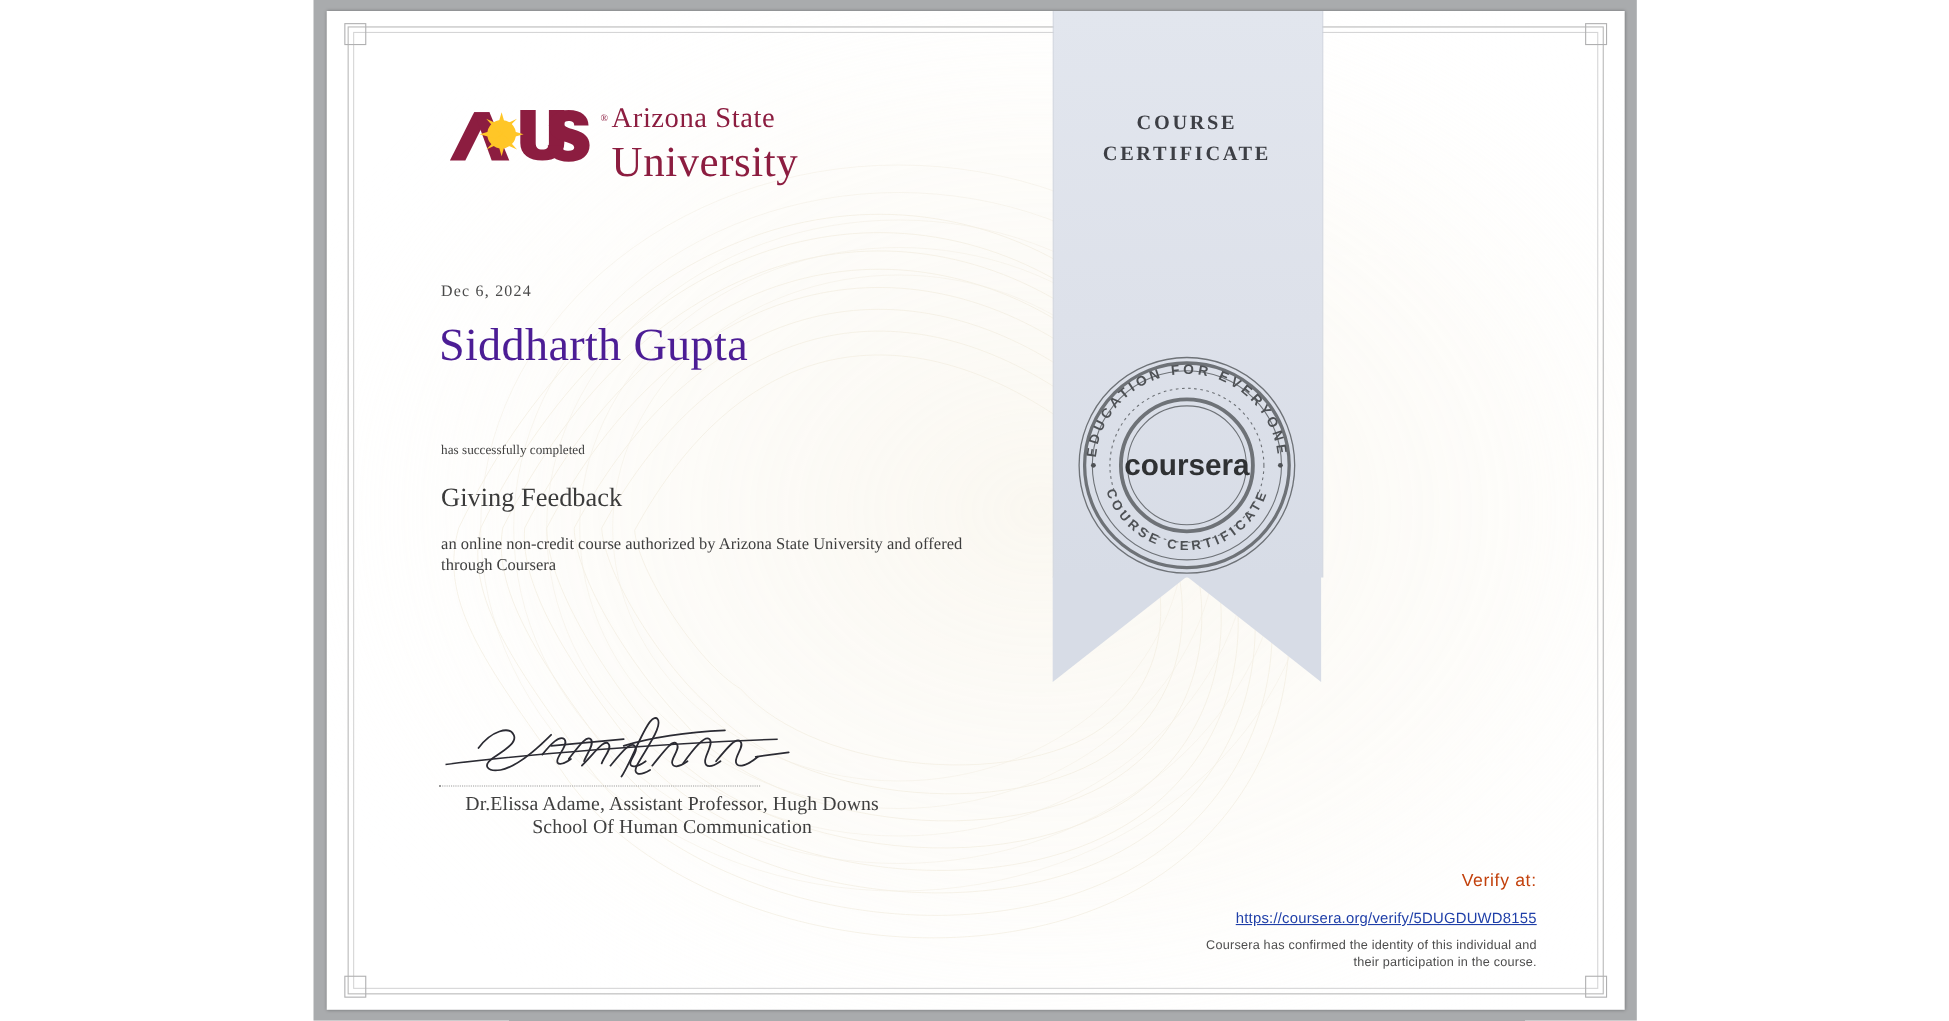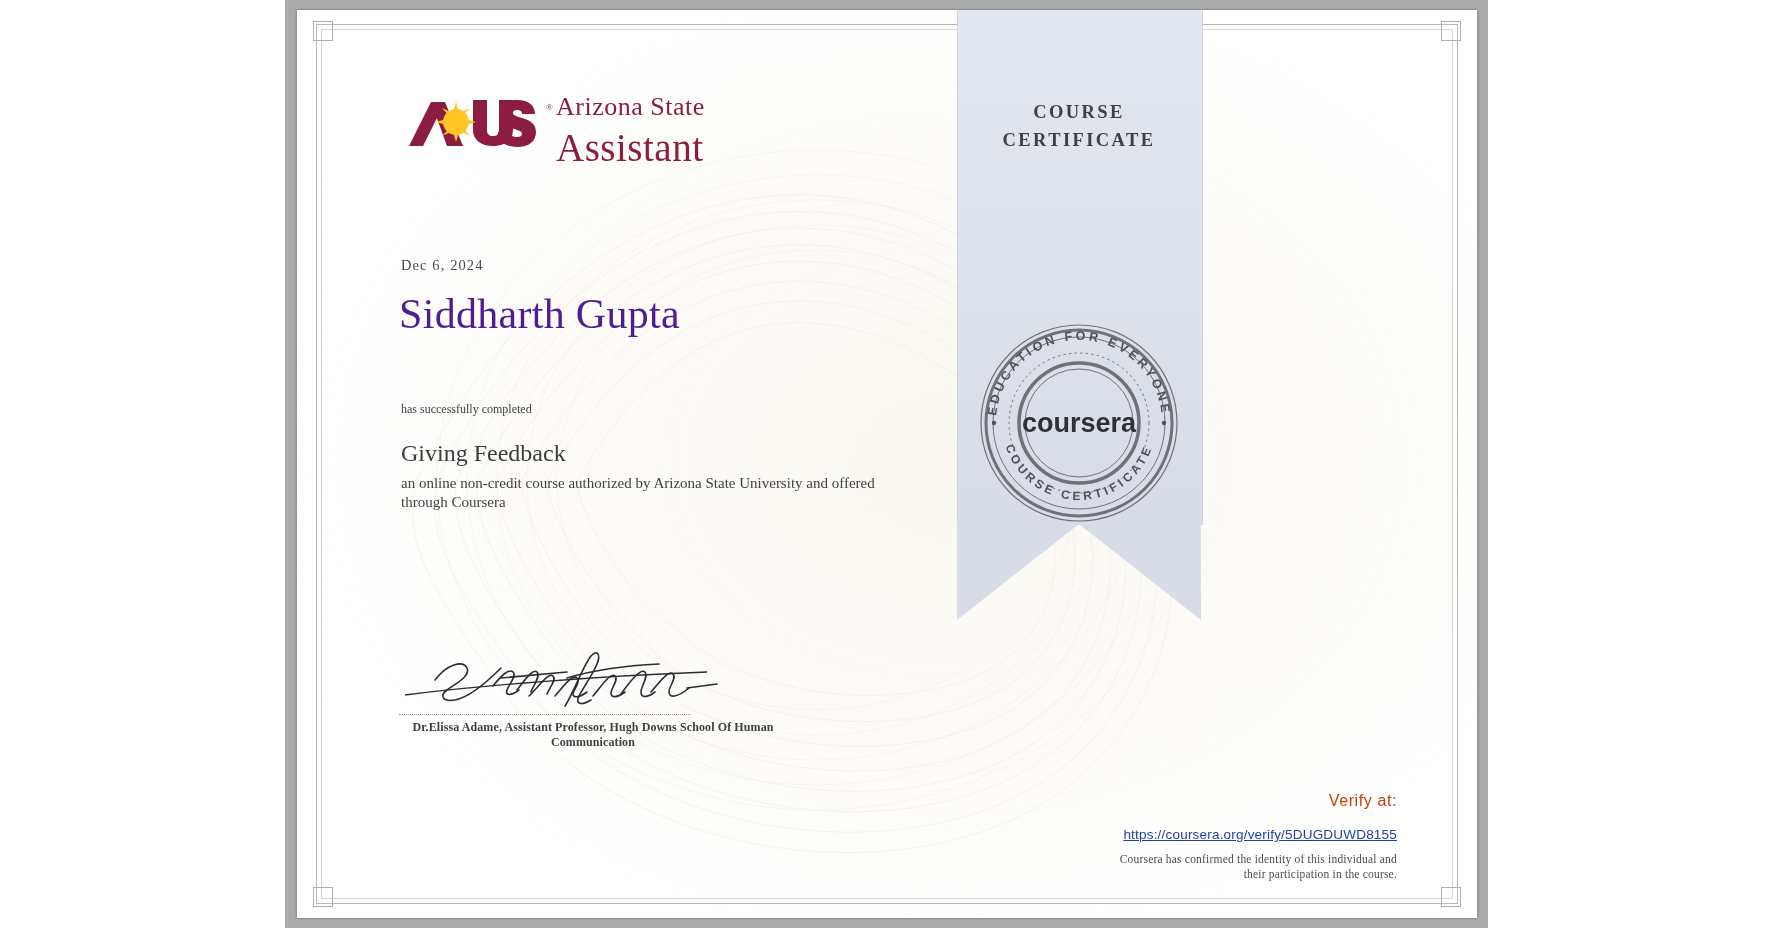--- a/index.html
+++ b/index.html
@@ -197,21 +197,21 @@
     position: absolute;
     left: 104px;
     top: 430px;
     font-family: "Liberation Serif", serif;
     font-size: 24px;
     color: #3b3b3b;
   }
   .authorized {
     position: absolute;
     left: 104px;
-    top: 464px;
+    top: 476px;
     width: 510px;
     font-family: "Liberation Serif", serif;
     font-size: 15px;
     line-height: 19px;
     color: #3f3f3f;
   }
 
   
   .sig-wrap {
     position: absolute;
@@ -222,29 +222,28 @@
   }
   .sig-line {
     position: absolute;
     left: 102px;
     top: 704px;
     width: 292px;
     border-bottom: 1px dotted #9a9a9a;
   }
   .sig-caption {
     position: absolute;
-    left: 96px;
+    left: 114px;
     top: 710px;
     width: 400px;
     text-align: center;
     font-family: "Liberation Serif", serif;
-    font-size: 12px;
+    font-size: 18px;
     color: #3f3f3f;
     letter-spacing: 0.1px;
-    font-weight: bold;
   }
 
   
   .verify {
     position: absolute;
     right: 80px;
     top: 782px;
     width: 420px;
     text-align: right;
     font-family: "Liberation Sans", sans-serif;
@@ -262,21 +261,20 @@
     color: #1f3fa8;
     text-decoration: underline;
     cursor: pointer;
   }
   .verify-note {
     margin-top: 9px;
     font-size: 11.5px;
     line-height: 15px;
     color: #4c4c4c;
     letter-spacing: 0.2px;
-    font-family: Liberation Serif, serif;
   }
 </style>
 </head>
 <body>
 
 <div class="page">
   <div class="viewer"></div>
 
   <div class="certificate">
 
@@ -362,21 +360,21 @@
           <path d="M35,30 L49,26 L55,30 L49,34 Z" fill="#ffc627"></path>
           <path d="M69,16 L59,26 L55,30 L58,21 Z" fill="#ffc627"></path>
           <path d="M69,44 L58,39 L55,30 L60,34 Z" fill="#ffc627"></path>
           <path d="M41,44 L51,34 L55,30 L52,39 Z" fill="#ffc627"></path>
           <path d="M41,16 L52,21 L55,30 L50,26 Z" fill="#ffc627"></path>
         </g>
       </svg>
       <div class="asu-reg">®</div>
       <div class="asu-text">
         <div class="l1">Arizona State</div>
-        <div class="l2">Assistant</div>
+        <div class="l2">University</div>
       </div>
     </div>
 
     <div class="date">Dec 6, 2024</div>
     <div class="recipient">Siddharth Gupta</div>
     <div class="subline">has successfully completed</div>
     <div class="course">Giving Feedback</div>
     <div class="authorized">an online non-credit course authorized by Arizona State University and offered through Coursera</div>
 
     <svg class="sig-wrap" viewBox="0 0 400 60">

